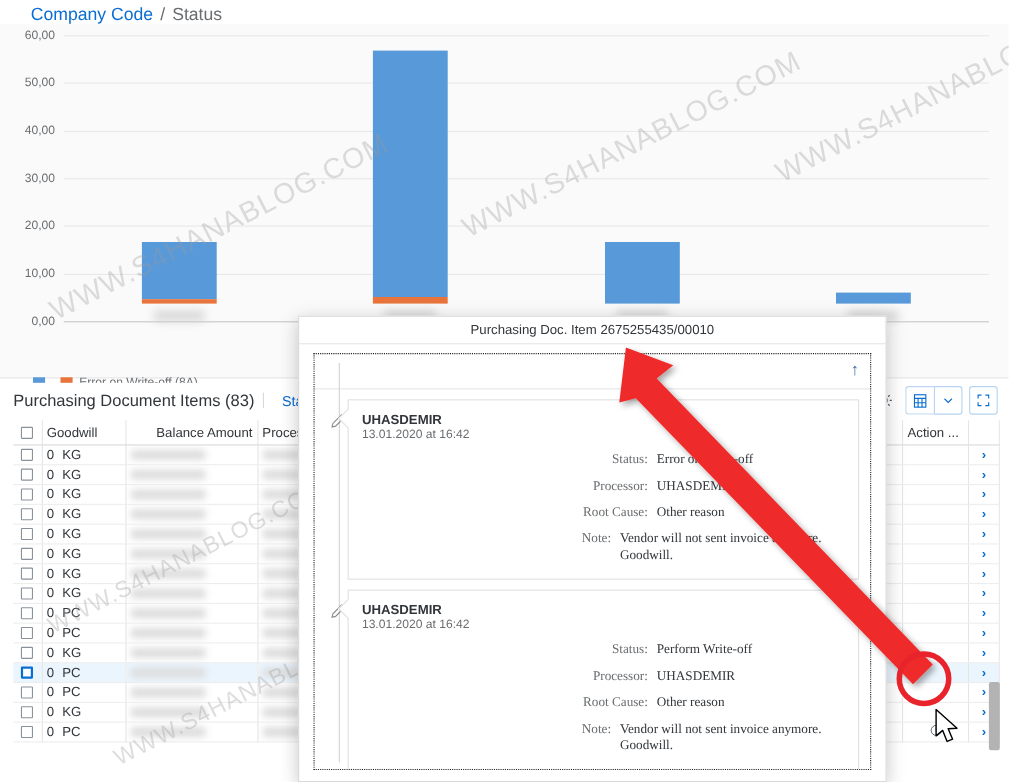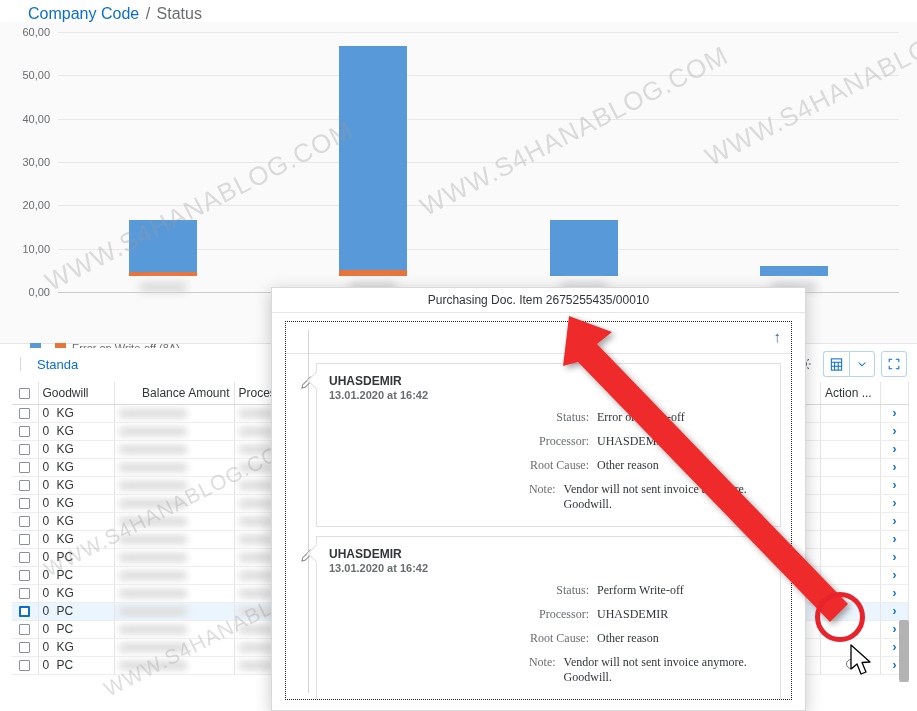--- a/index.html
+++ b/index.html
@@ -143,21 +143,21 @@
   .feed-entry:before {
     
     content:""; position:absolute; left:-7px; top:10px;
     width:12px; height:12px; background:#fff;
     border-left:1px solid #e0e0e0; border-bottom:1px solid #e0e0e0;
     transform:rotate(45deg);
   }
   .feed-rail { position:absolute; left:22px; top:8px; bottom:6px; width:1px; background:#d3d3d3; }
   .feed-pencil { position:absolute; left:14px; width:16px; height:16px; color:#8c8c8c; }
   .feed-author { font-size:12px; font-weight:bold; color:#32363a; }
-  .feed-time { font-size:11px; color:#6a6d70; margin-top:1px;font-weight:bold; }
+  .feed-time { font-size:11px; color:#6a6d70; margin-top:1px; }
   .kv { margin-top:9px; display:flex; font-size:12px;font-family:Liberation Serif, serif; }
   .kv .k { width:268px; text-align:right; color:#6a6d70; padding-right:8px; }
   .kv .v { color:#32363a; }
 
   
   #annot-layer { position:absolute; inset:0; pointer-events:none; z-index:60; }
   #highlight-circle {
     position:absolute; left:815px; top:592px; width:50px; height:50px;
     border:5px solid #e8232b; border-radius:50%;
   }
@@ -244,20 +244,21 @@
       <div class="legend-item">
         <span class="legend-swatch" style="background: rgb(232, 116, 59);"></span>
         <span>Error on Write-off (8A)</span>
       </div>
     </div>
 </div>
 
 <div id="table-section">
 
   <div id="table-toolbar">
+    <span id="table-title">Purchasing Document Items (83)</span>
     <span class="vdiv"></span>
     <span id="table-variant">Standa</span>
 
     <div id="toolbar-right">
       <div class="tb-btn">
         <svg width="15" height="15" viewBox="0 0 16 16" fill="none" stroke="#5a6570" stroke-width="1.2">
           <path d="M11.2 2.2l2.6 2.6L5.4 13.2 2 14l.8-3.4z"></path>
         </svg>
       </div>
       <div class="tb-btn">

